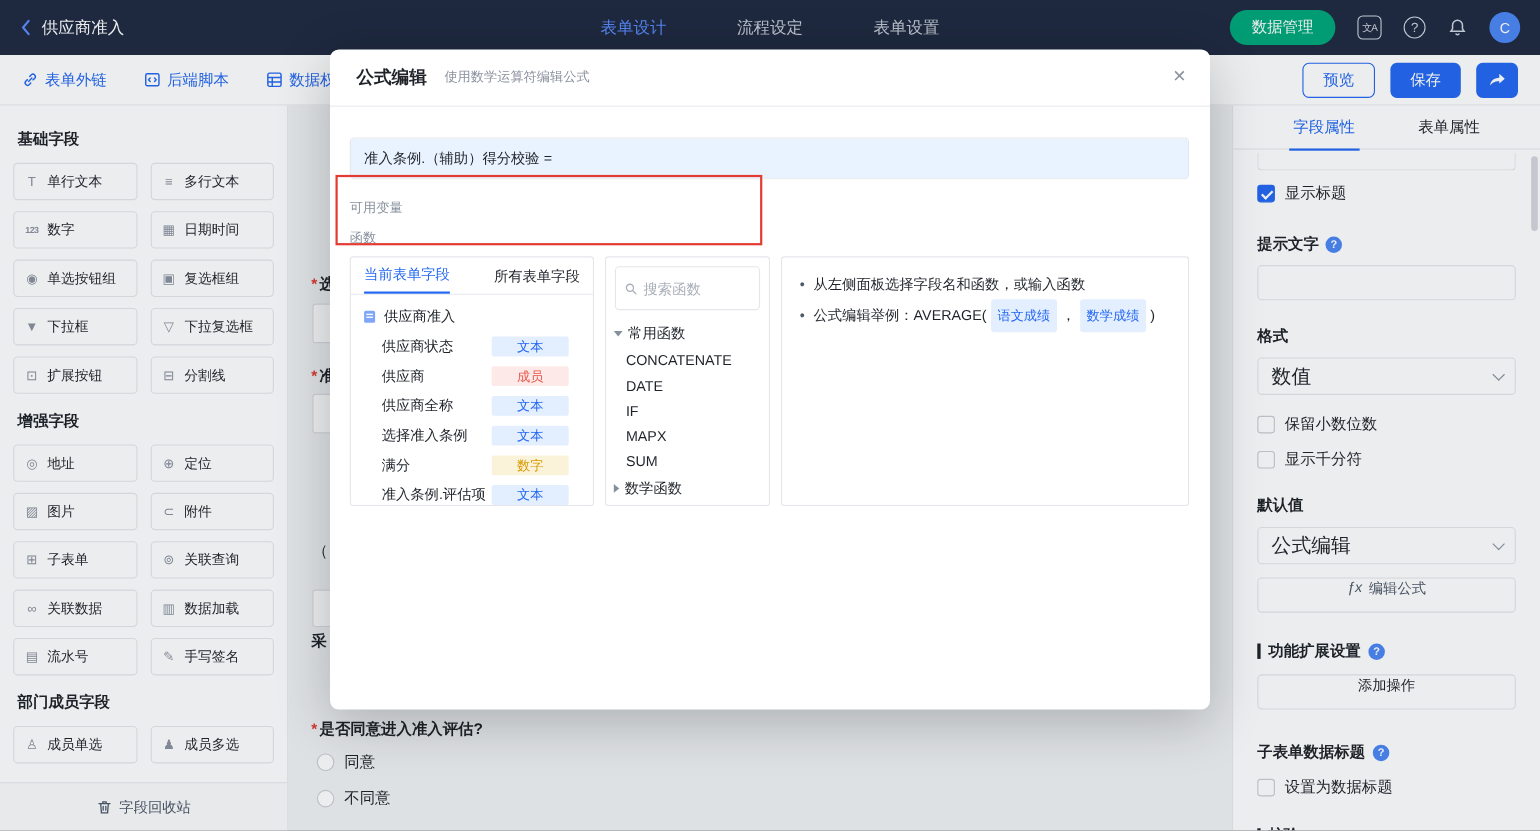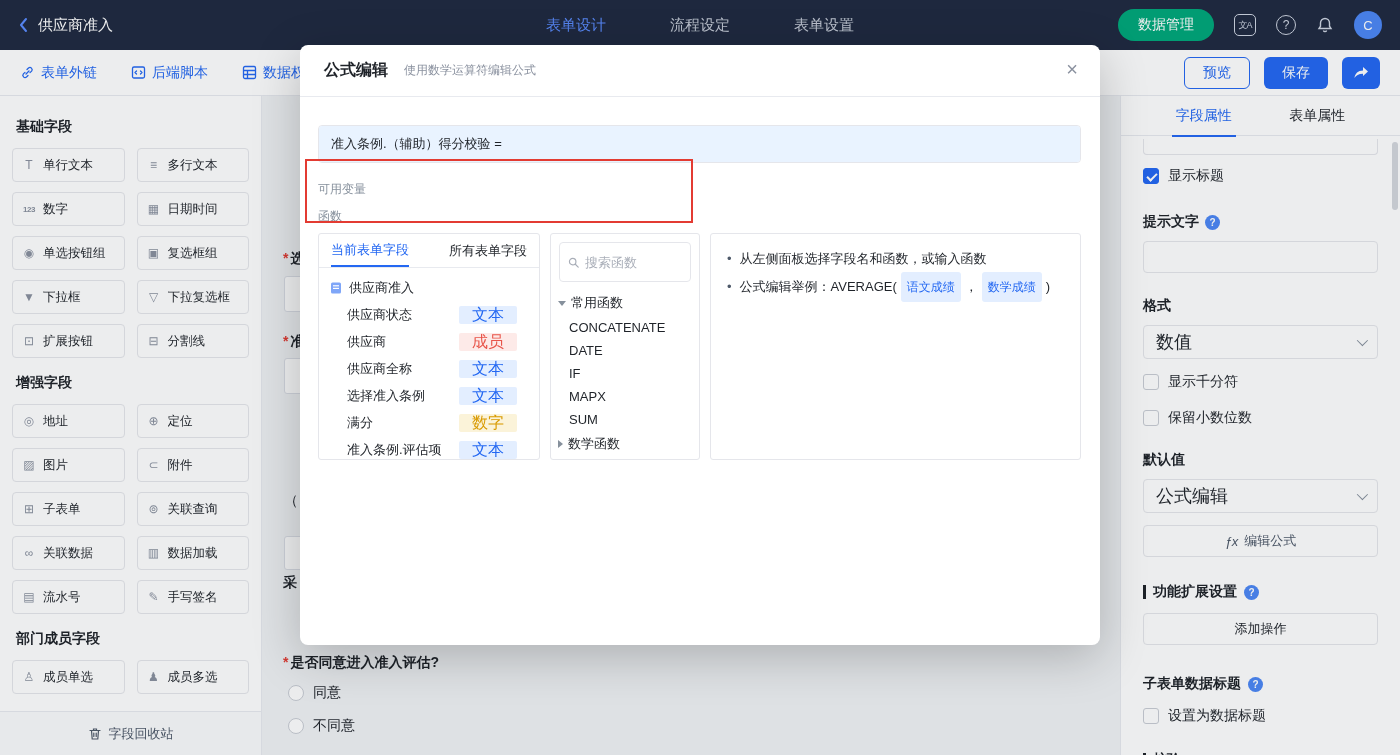--- a/index.html
+++ b/index.html
@@ -58,21 +58,21 @@
   .half-input { margin-top:3px; height:16px; border:1px solid #e5e6eb; border-top:none; border-radius:0 0 4px 4px; }
   .check-row { display:flex; align-items:center; gap:9px; font-size:14px; color:#1f2329; cursor:pointer; }
   .cb { width:16px; height:16px; border:1px solid #c9cdd4; border-radius:3px; background:#fff; flex:none; position:relative; }
   .cb.checked { background:#2468f2; border-color:#2468f2; }
   .cb.checked::after { content:""; position:absolute; left:3px; top:4px; width:8px; height:4px; border-left:2px solid #fff; border-bottom:2px solid #fff; transform:rotate(-45deg); }
   .prop-label { display:flex; align-items:center; gap:6px; font-size:14px; font-weight:bold; color:#1f2329; }
   .help-dot { width:15px; height:15px; border-radius:50%; background:#4c87f5; color:#fff; font-size:10px; font-weight:bold; display:flex; align-items:center; justify-content:center; cursor:pointer; }
   .prop-input { height:32px; border:1px solid #e5e6eb; border-radius:4px; background:#fff; }
   .prop-select { height:34px; border:1px solid #e5e6eb; border-radius:4px; background:#fff; display:flex; align-items:center; justify-content:space-between; padding:0 12px; font-size:18px; color:#1f2329; cursor:pointer; }
   .chev { width:8px; height:8px; border-right:1.5px solid #86909c; border-bottom:1.5px solid #86909c; transform:rotate(45deg) translateY(-2px); }
-  .ghost-btn { height:32px; width:100%; border:1px solid #e5e6eb; border-radius:4px; background:#fff; display:flex; align-items:center; justify-content:center; gap:6px; font-size:13px; color:#4e5969; cursor:pointer; }
+  .ghost-btn { height:32px; width:100%; border:1px solid #e5e6eb; border-radius:4px; background:#fff; display:flex; align-items:flex-start; justify-content:center; gap:6px; font-size:13px; color:#4e5969; cursor:pointer; }
   .sec-head { display:flex; align-items:center; gap:7px; font-size:14px; font-weight:bold; color:#1f2329; }
   .sec-bar { width:3px; height:14px; background:#1f2329; flex:none; }
   .props-scrollbar { position:absolute; right:2px; top:46px; width:6px; height:68px; border-radius:3px; background:#d4d7dd; cursor:pointer; }
 
   .mt10{margin-top:10px} .mt12{margin-top:12px} .mt14{margin-top:14px}
   .mt18{margin-top:18px} .mt24{margin-top:24px} .mt26{margin-top:26px} .mt28{margin-top:28px} .mt30{margin-top:30px}
 
   
   .mask { position:absolute; inset:0; background:rgba(16,22,34,0.08); z-index:20; }
   .modal { position:absolute; left:300px; top:45px; width:800px; height:600px; background:#fff; border-radius:8px; box-shadow:0 12px 48px rgba(0,0,0,0.22); z-index:30; }
@@ -93,21 +93,21 @@
   .panel-labels .l1 { width:222px; } .panel-labels .l2 { width:150px; }
   .panels { display:flex; gap:10px; margin-top:8px; height:227px; }
   .panel { border:1px solid #e5e6eb; border-radius:3px; background:#fff; overflow:hidden; }
   .var-panel { width:222px; flex:none; }
   .var-tabs { display:flex; justify-content:space-between; align-items:stretch; height:34px; border-bottom:1px solid #e8eaef; padding:0 12px; font-size:13px; }
   .vtab { display:flex; align-items:center; color:#1f2329; cursor:pointer; }
   .vtab.active { color:#2468f2; border-bottom:2px solid #2468f2; }
   .var-tree { padding:6px 0; font-size:13px; color:#1f2329; }
   .tree-root { display:flex; align-items:center; gap:6px; height:27px; padding:0 10px; cursor:pointer; }
   .tree-row { display:flex; align-items:center; justify-content:space-between; height:27px; padding:0 22px 0 28px; cursor:pointer; }
-  .badge { font-size:16px; line-height:18px; padding:0 13px; border-radius:2px; }
+  .badge { font-size:12px; line-height:18px; padding:0 23px; border-radius:2px; }
   .badge.text { color:#2468f2; background:#e3eeff; }
   .badge.member { color:#e8554a; background:#fdeae8; }
   .badge.number { color:#d99a00; background:#fbf3d9; }
 
   .fn-panel { width:150px; flex:none; }
   .fn-search { margin:8px; height:40px; border:1px solid #e5e6eb; border-radius:4px; display:flex; align-items:center; gap:6px; padding:0 8px; }
   .fn-search input { border:none; outline:none; width:100%; font-size:13px; color:#1f2329; font-family:inherit; }
   .fn-search input::placeholder { color:#a9aeb8; }
   .fn-tree { font-size:13px; color:#1f2329; }
   .fn-group { display:flex; align-items:center; gap:5px; padding:4px 8px 4px 7px; cursor:pointer; }
@@ -331,27 +331,27 @@
         <span class="help-dot">?</span>
       </div>
       <div class="prop-input mt10"></div>
       <div class="prop-label mt24">
           <span>格式</span>
         </div>
       <div class="prop-select mt10">
         <span>数值</span>
         <span class="chev"></span>
       </div>
+      <label class="check-row mt18">
+        <span class="cb"></span>
+        <span>保留小数位数</span>
+      </label>
       <label class="check-row mt14">
         <span class="cb"></span>
         <span>显示千分符</span>
-      </label>
-      <label class="check-row mt18">
-        <span class="cb"></span>
-        <span>保留小数位数</span>
       </label>
       <div class="prop-label mt24">
           <span>默认值</span>
         </div>
       <div class="prop-select mt10">
         <span>公式编辑</span>
         <span class="chev"></span>
       </div>
       <button class="ghost-btn mt12">
         <span style="font-style:italic;">ƒx</span>

